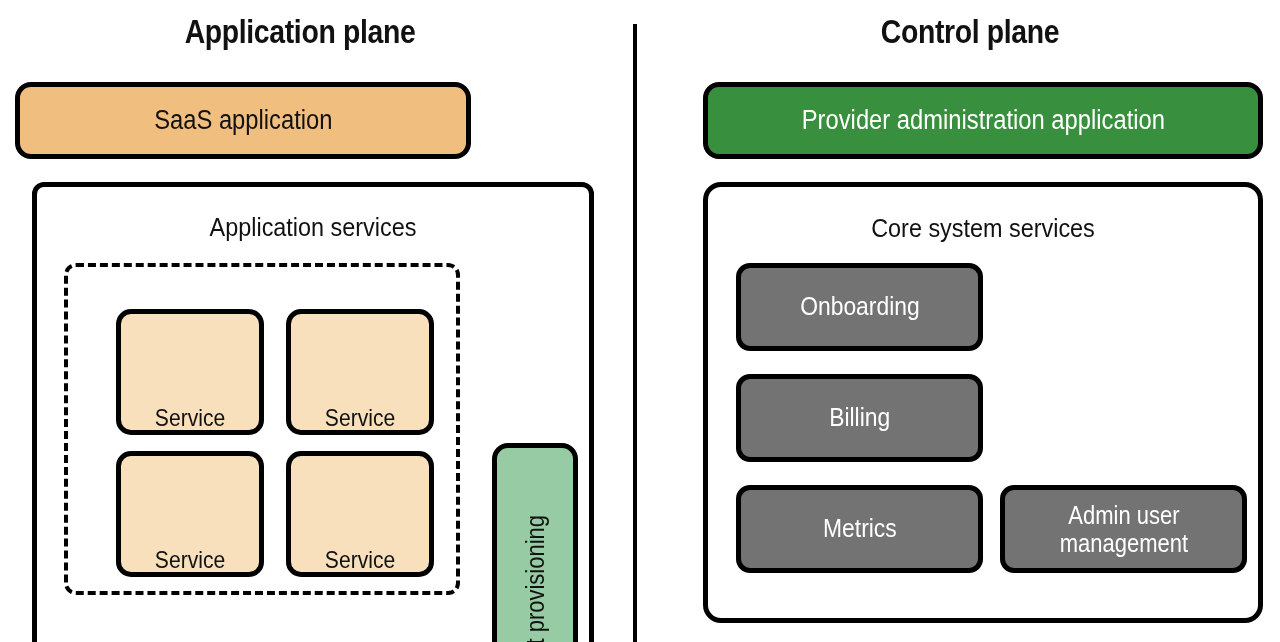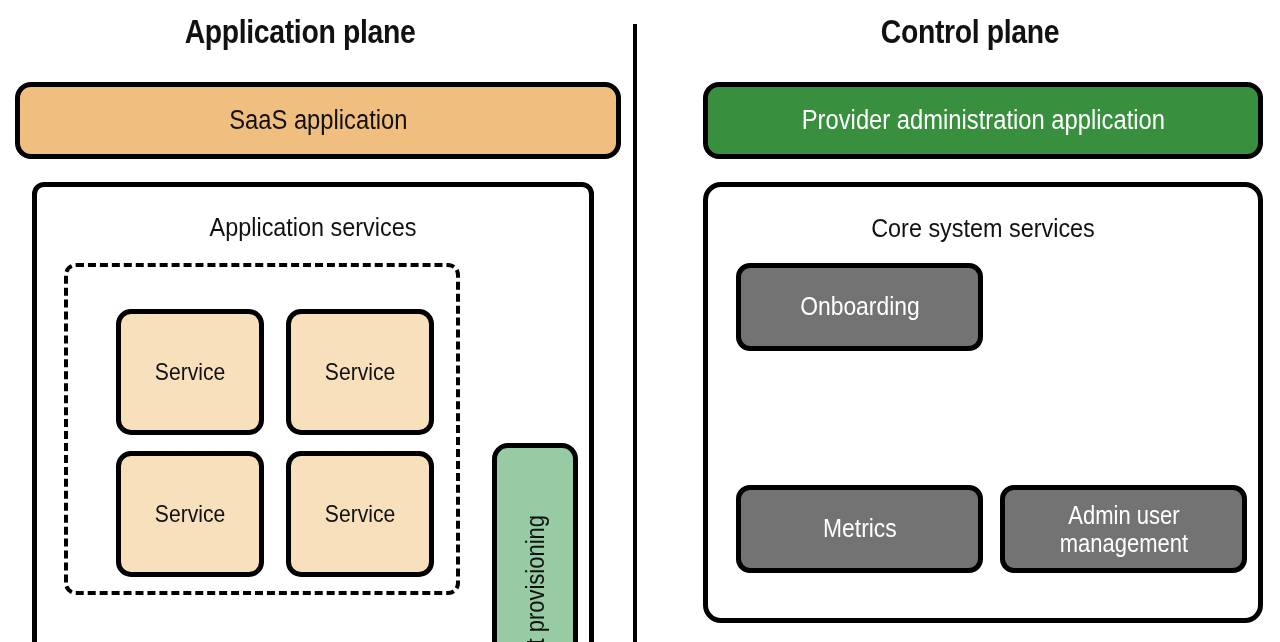--- a/index.html
+++ b/index.html
@@ -61,21 +61,21 @@
 
   .label {
     text-align: center;
     transform: scaleX(0.88);
     white-space: pre-line;
     line-height: 1.06;
   }
 
   
   #saas-application {
-    left: 15px; top: 82px; width: 606px; height: 77px;
+    left: 15px; top: 82px; width: 456px; height: 77px;
     background: #f0be7e;
     border-radius: 16px;
   }
   #saas-application .label { font-size: 27px; color: #111111; }
 
   #application-services-container {
     left: 32px; top: 182px; width: 562px; height: 488px;
     border-radius: 12px;
     align-items: flex-start;
     justify-content: flex-start;
@@ -100,21 +100,21 @@
   }
 
   .service-box {
     position: absolute;
     box-sizing: border-box;
     width: 148px; height: 126px;
     border: 5px solid #000000;
     border-radius: 15px;
     background: #f8e0bd;
     display: flex;
-    align-items: center;
+    align-items: flex-end;
     justify-content: center;
   }
   .service-box .label { font-size: 24px; color: #111111; }
   #service-0 { left: 48px;  top: 42px; }
   #service-1 { left: 218px; top: 42px; }
   #service-2 { left: 48px;  top: 184px; }
   #service-3 { left: 218px; top: 184px; }
 
   #tenant-provisioning {
     left: 455px; top: 256px; width: 86px; height: 334px;
@@ -224,20 +224,23 @@
 
   <div class="box" id="core-services-container">
 
     <div id="core-services-title">Core system services</div>
 
     <div class="core-service-box" id="core-0">
       <span class="label">Onboarding</span>
     </div>
 
 
+    <div class="core-service-box" id="core-2">
+      <span class="label">Billing</span>
+    </div>
 
 
     <div class="core-service-box" id="core-5">
       <span class="label">Admin user
 management</span>
     </div>
 
     <div class="core-service-box" id="core-4">
       <span class="label">Metrics</span>
     </div>

